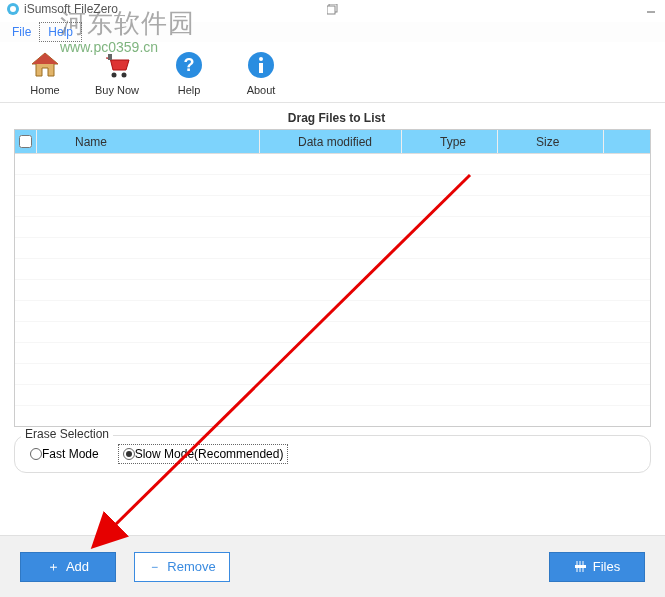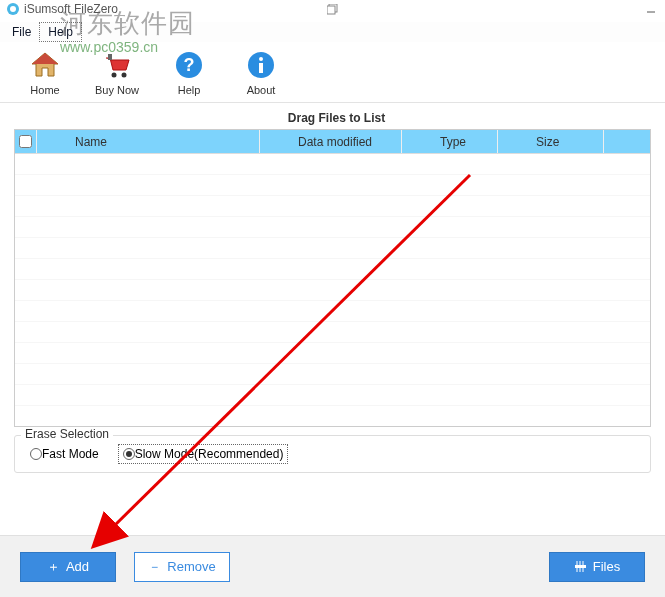--- a/index.html
+++ b/index.html
@@ -8,21 +8,21 @@
 
 .titlebar { height: 22px; display: flex; align-items: flex-start; padding: 2px 6px; color: #555; border-bottom: 0; }
 .titlebar .appicon { width: 14px; height: 14px; margin-right: 4px; }
 .appicon svg { display: block; }
 .win-controls { position: absolute; right: 0; top: 0; display: flex; }
 .win-btn { width: 28px; height: 18px; display: flex; align-items: center; justify-content: center; color: #666; }
 .restore-mid { position: absolute; left: 50%; top: 2px; transform: translateX(-50%); width: 14px; height: 14px; display: flex; align-items: center; justify-content: center; color: #777; }
 
 
 .menubar { height: 20px; display: flex; align-items: center; padding-left: 4px; background: #fdfdfd; }
-.menu-item { padding: 2px 8px; color: #0f172a; position: relative; }
+.menu-item { padding: 2px 8px; color: #3b82f6; position: relative; }
 .menu-item.selected { border: 1px dotted #777; }
 
 
 .watermark { position: absolute; left: 60px; top: 6px; pointer-events: none; z-index: 50; }
 .watermark .cn { font-size: 26px; font-family: Liberation Mono, monospace; color: rgba(100,100,100,0.55); letter-spacing: 1px; }
 .watermark .url { font-size: 14px; font-family: Arial; color: rgba(40,130,40,0.6); margin-top: -2px; }
 
 
 .toolbar { display: flex; padding: 6px 10px 6px 20px; gap: 22px; border-bottom: 1px solid #e3e3e3; background: #fff; }
 .tool-btn { display: flex; flex-direction: column; align-items: center; width: 50px; }
@@ -38,21 +38,21 @@
 .th { padding: 0 6px; border-right: 1px solid #eee; height: 100%; display: flex; align-items: center; }
 .th-chk { width: 22px; justify-content: center; }
 .th-name { flex: 1; }
 .th-date { width: 110px; }
 .th-type { width: 64px; }
 .th-size { width: 74px; }
 .th-tail { width: 14px; border-right: none; }
 .rows { flex: 1; background: #fff; background-image: repeating-linear-gradient(to bottom, #fff 0 20px, #f6f6f6 20px 21px); }
 
 
-.erase { margin: 8px 14px 0 14px; border: 1px solid #ddd; border-radius: 3px; padding: 4px 10px 8px 10px; position: relative; }
+.erase { margin: 8px 14px 0 14px; border: 1px solid #ddd; border-radius: 12px; padding: 4px 10px 8px 10px; position: relative; }
 .erase .legend { position: absolute; top: -9px; left: 6px; background: #fff; padding: 0 4px; font-size: 12px; color: #333; }
 .radios { display: flex; align-items: center; gap: 14px; margin-top: 4px; }
 .radio { display: flex; align-items: center; gap: 0; font-size: 12px; border: 1px solid transparent; padding: 2px 4px; }
 .radio.selected { border: 1px dotted #666; }
 .radio-circ { width: 12px; height: 12px; border-radius: 50%; border: 1px solid #666; display: flex; align-items: center; justify-content: center; }
 .radio-dot { width: 6px; height: 6px; border-radius: 50%; background: #333; }
 
 
 .bottom { position: absolute; left: 0; right: 0; bottom: 0; height: 62px; background: #f1f1f1; border-top: 1px solid #e0e0e0; display: flex; align-items: center; padding: 0 20px; }
 .btn { height: 30px; display: inline-flex; align-items: center; justify-content: center; font-size: 13px; gap: 6px; padding: 0 18px; }

